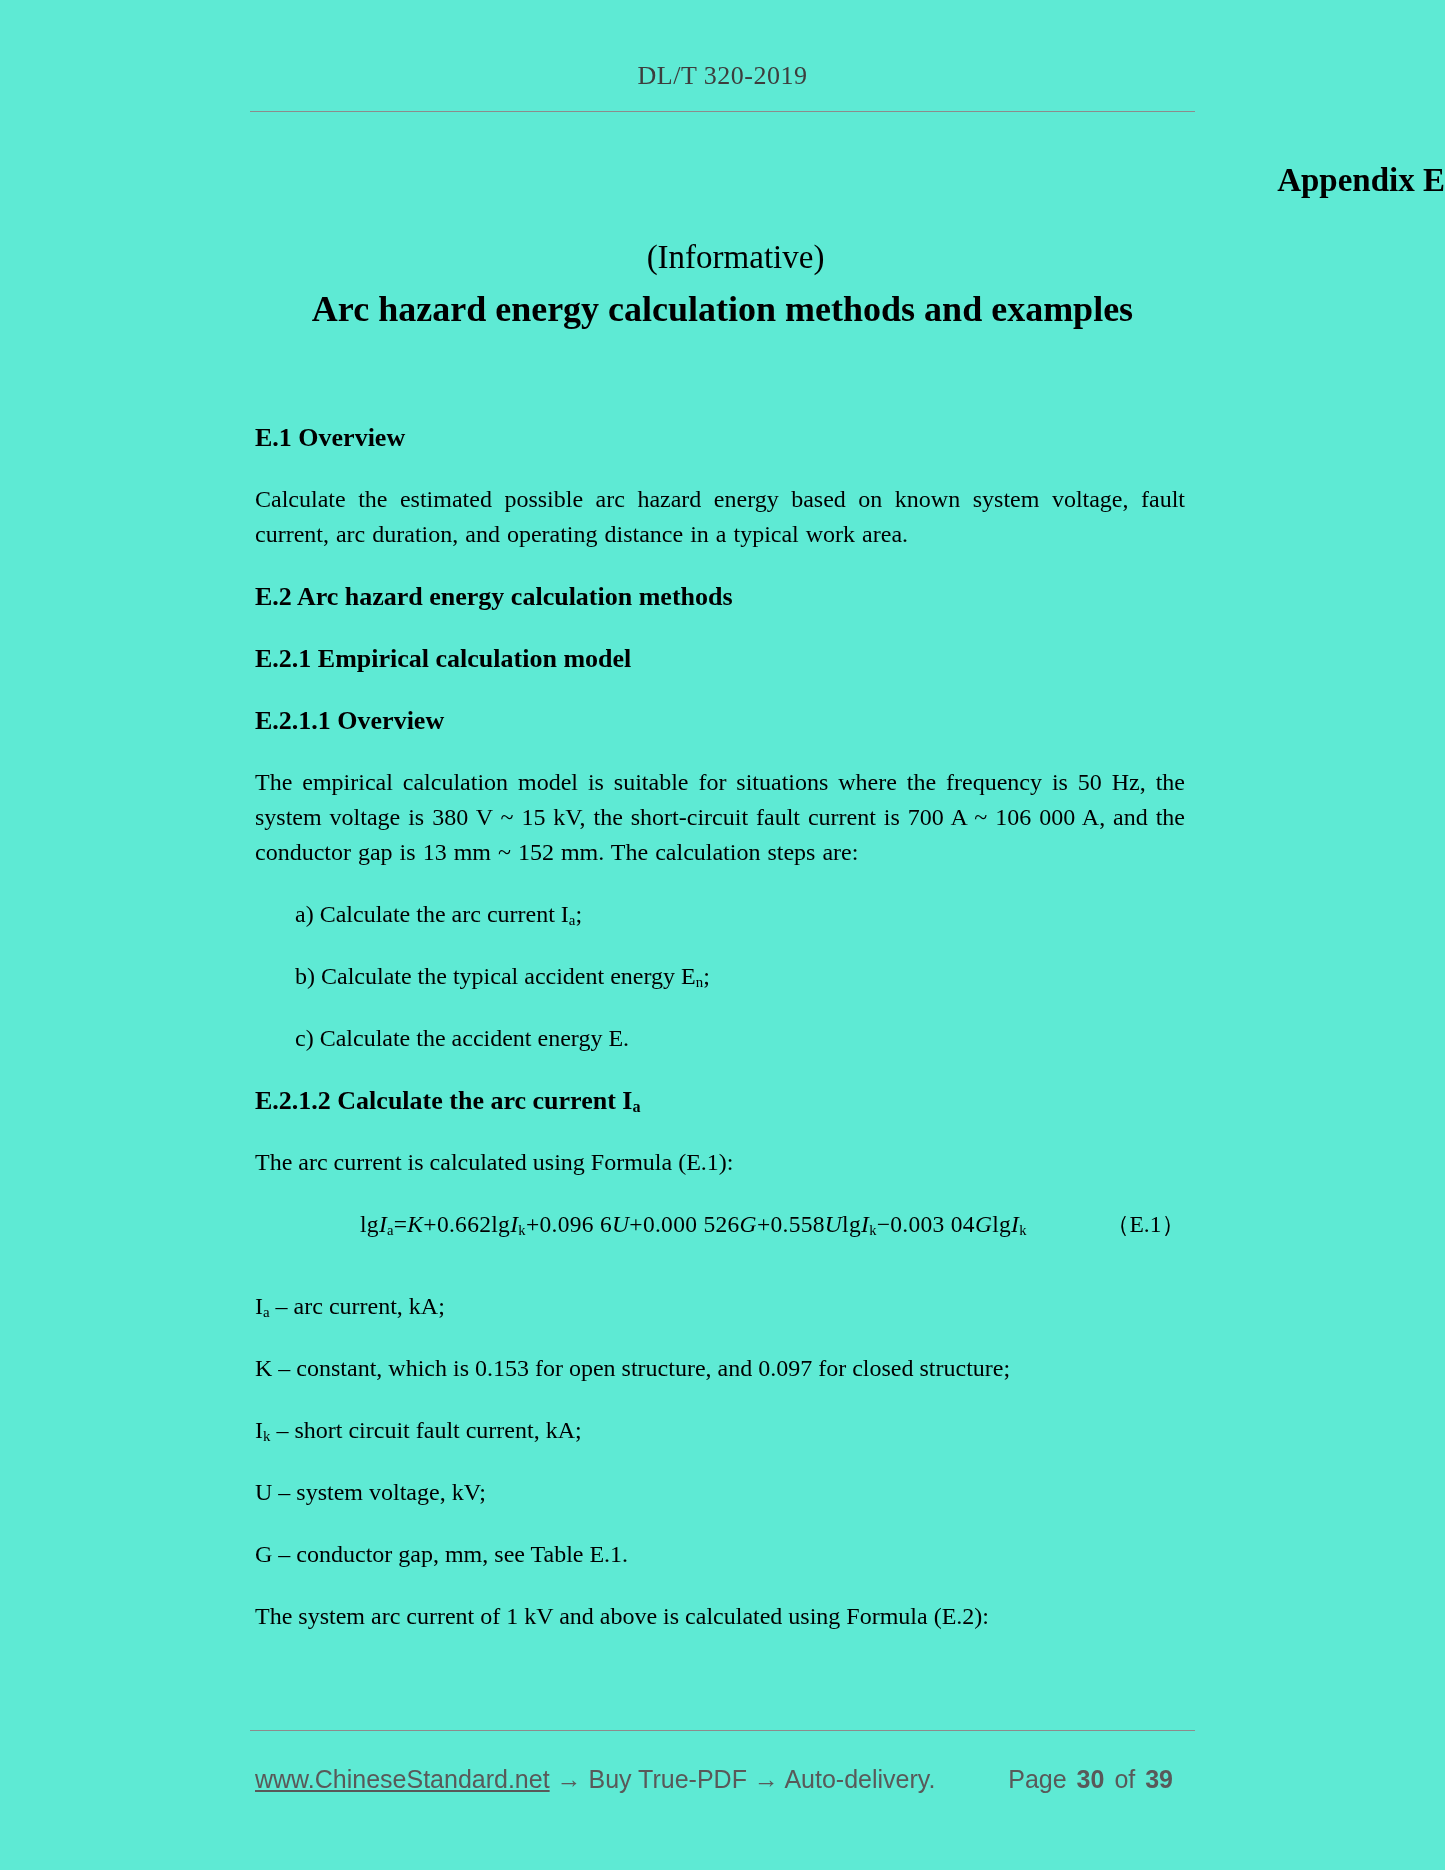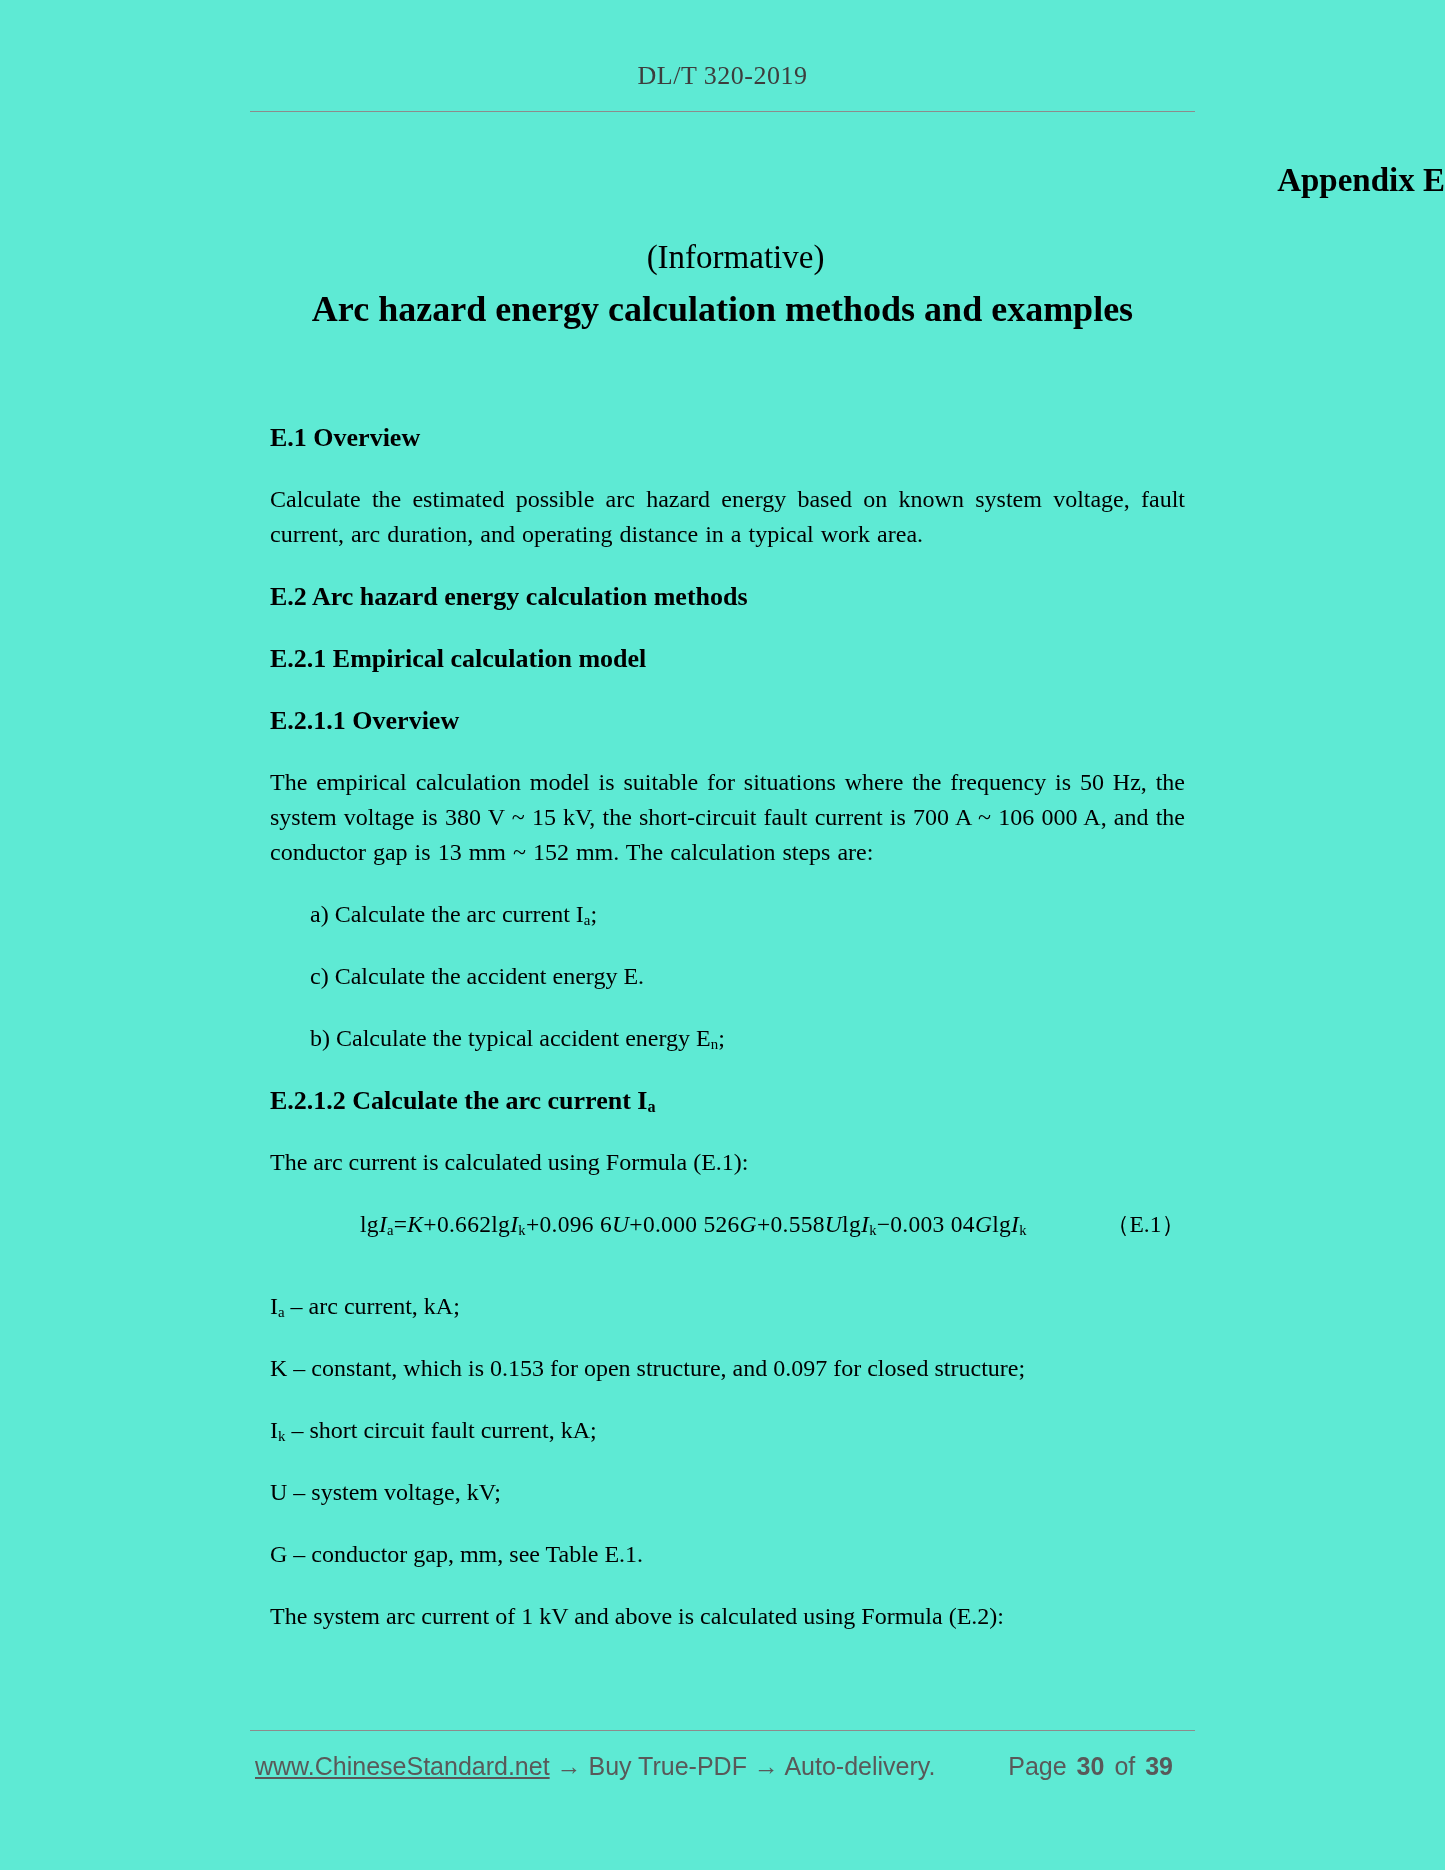--- a/index.html
+++ b/index.html
@@ -25,38 +25,38 @@
     font-size:33px;line-height:40px;
   }
   .title-subtitle{
     position:absolute;top:292px;left:0;width:100%;text-align:center;
     font-size:36px;font-weight:bold;line-height:34px;
   }
   .content{
     position:absolute;top:420px;left:255px;width:930px;
     font-size:24px;line-height:35px;
   }
-  .block{margin:0 0 27px 15px;}
+  .block{margin:0 0 27px 0;}
   .heading{font-weight:bold;font-size:26px;}
   .para{text-align:justify;word-spacing:1px;}
   .step{padding-left:40px;}
   .formula-line{position:relative;margin:12px 0 47px 0;}
   .formula-text{margin-left:105px;font-size:23.5px;letter-spacing:.3px;white-space:nowrap;}
   .formula-number{position:absolute;right:0;top:0;font-size:23.5px;}
   .it{font-style:italic;}
   sub{font-size:.62em;line-height:0;vertical-align:-0.18em;}
   .doc-footer{
     position:absolute;top:1750px;left:255px;width:918px;
     display:flex;justify-content:space-between;align-items:baseline;
     font-family:"Liberation Sans","DejaVu Sans",sans-serif;
     font-size:25px;line-height:32px;color:var(--footer-text,#595959);
   }
   .footer-left{white-space:nowrap;}
   .footer-link{text-decoration:underline;cursor:pointer;}
-  .page-indicator{white-space:nowrap;word-spacing:3px;}
+  .page-indicator{white-space:nowrap;word-spacing:3px;margin-top:13px;}
   .pg-num{font-weight:bold;}
 </style>
 </head>
 <body>
 
 <div class="page">
 
   <div class="doc-header">DL/T 320-2019</div>
   <div class="rule header-rule"></div>
 
@@ -70,22 +70,22 @@
     <div class="block para">Calculate the estimated possible arc hazard energy based on known system voltage, fault current, arc duration, and operating distance in a typical work area.</div>
 
     <div class="block heading">E.2 Arc hazard energy calculation methods</div>
     <div class="block heading">E.2.1 Empirical calculation model</div>
     <div class="block heading">E.2.1.1 Overview</div>
 
     <div class="block para">The empirical calculation model is suitable for situations where the frequency is 50 Hz, the system voltage is 380 V ~ 15 kV, the short-circuit fault current is 700 A ~ 106 000 A, and the conductor gap is 13 mm ~ 152 mm. The calculation steps are:</div>
 
     <div>
         <div class="block step"><span>a) Calculate the arc current I</span><sub>a</sub><span>;</span></div>
+        <div class="block step"><span>b) Calculate the typical accident energy E</span><sub>n</sub><span>;</span></div>
         <div class="block step"><span>c) Calculate the accident energy E.</span></div>
-        <div class="block step"><span>b) Calculate the typical accident energy E</span><sub>n</sub><span>;</span></div>
       </div>
 
     <div class="block heading"><span>E.2.1.2 Calculate the arc current I</span><sub>a</sub></div>
 
     <div class="block">The arc current is calculated using Formula (E.1):</div>
 
     <div class="formula-line">
       <div class="formula-text"><span>lg</span><span class="it">I</span><sub>a</sub><span>=</span><span class="it">K</span><span>+0.662lg</span><span class="it">I</span><sub>k</sub><span>+0.096 6</span><span class="it">U</span><span>+0.000 526</span><span class="it">G</span><span>+0.558</span><span class="it">U</span><span>lg</span><span class="it">I</span><sub>k</sub><span>−0.003 04</span><span class="it">G</span><span>lg</span><span class="it">I</span><sub>k</sub></div>
       <div class="formula-number">（E.1）</div>
     </div>

